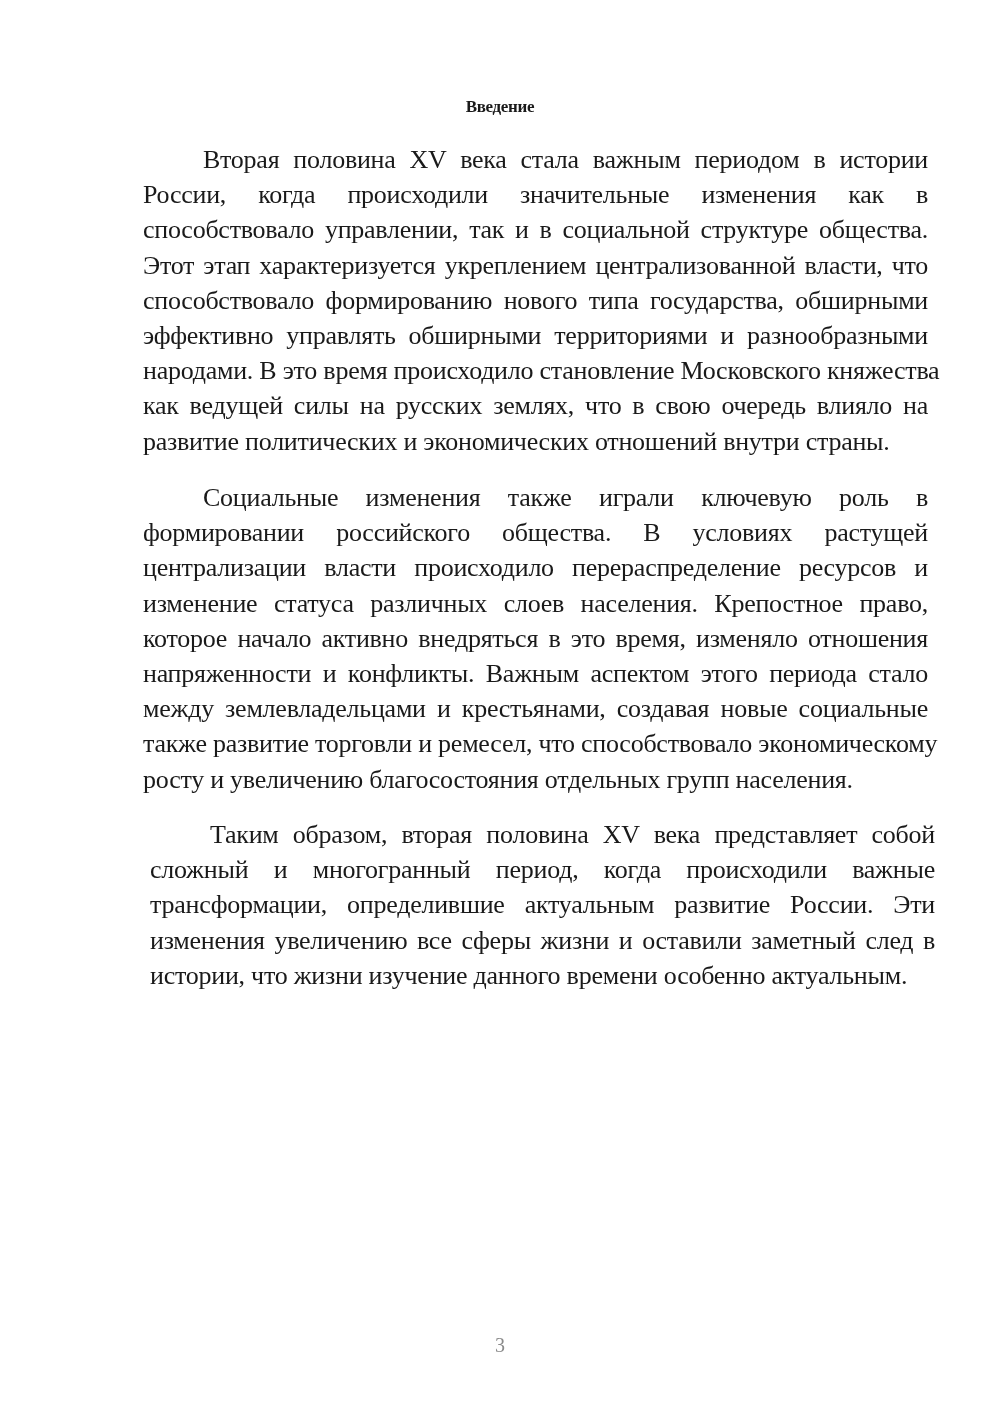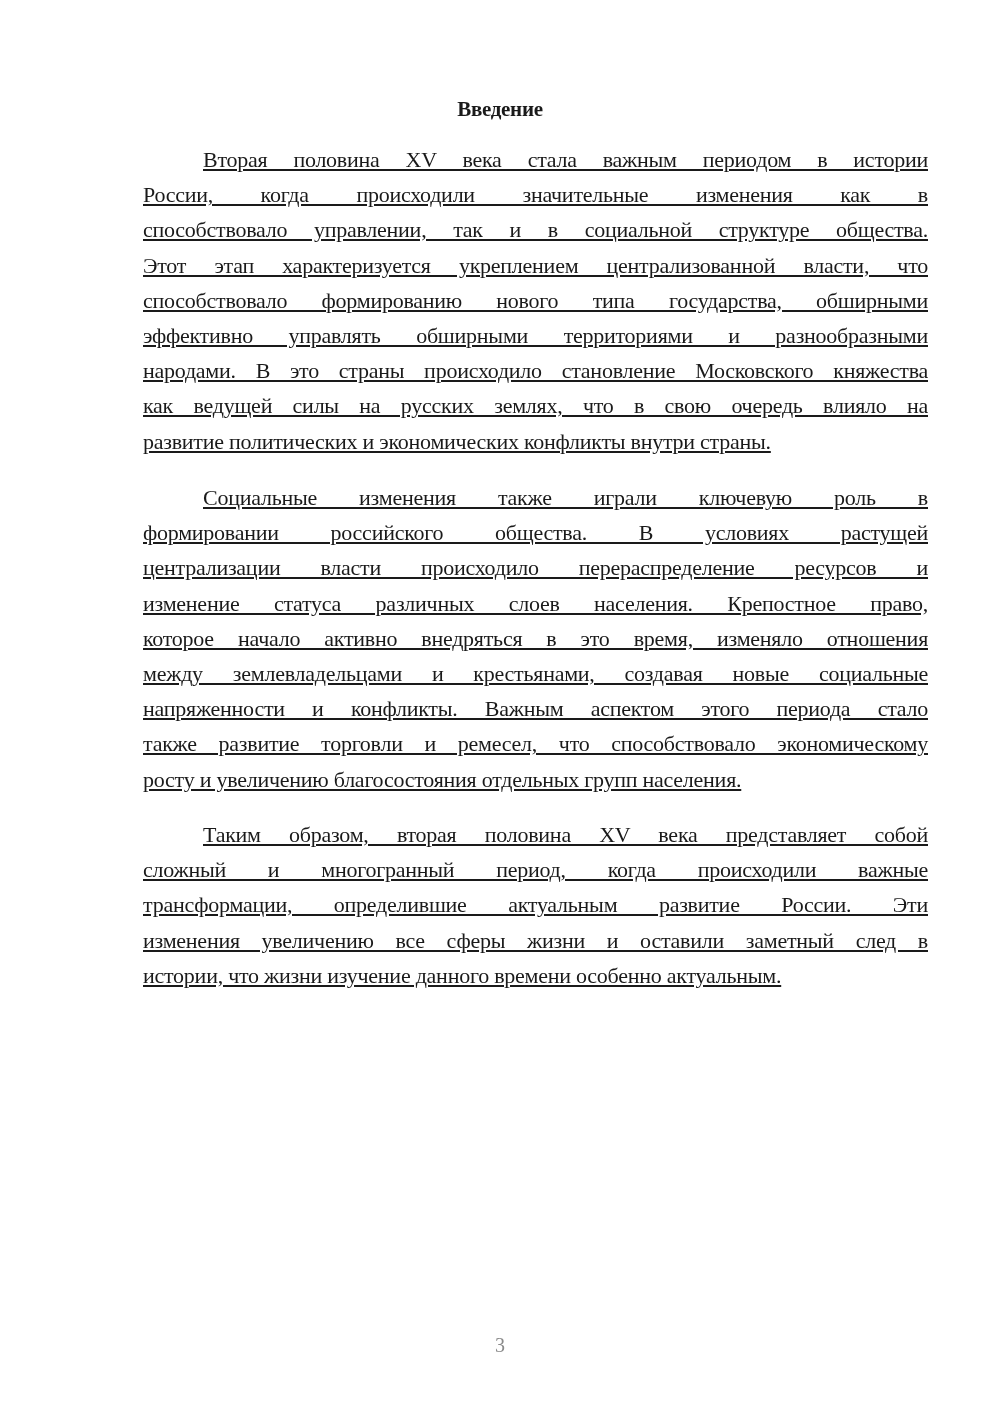--- a/index.html
+++ b/index.html
@@ -4,28 +4,28 @@
   <style>
     html, body { margin: 0; padding: 0; background: #ffffff; }
     body { width: 1000px; height: 1414px; position: relative; overflow: hidden; }
     .page {
       position: absolute; left: 0; top: 0; width: 1000px; height: 1414px;
       background: #ffffff; color: #1a1a1a;
       font-family: "Liberation Serif", "DejaVu Serif", serif;
     }
     .title {
       position: absolute; left: 0; right: 0; top: 97px;
-      text-align: center; font-weight: bold; font-size: 21px;
+      text-align: center; font-weight: bold; font-size: 17px;
       letter-spacing: -0.3px;
     }
     .para { position: absolute; left: 143px; width: 785px; }
     .line {
       display: block; height: 35.2px; line-height: 35.2px;
-      font-size: 22px; text-align: justify; text-align-last: justify;
-      white-space: nowrap; letter-spacing: -0.25px; text-decoration: underline;
+      font-size: 26px; text-align: justify; text-align-last: justify;
+      white-space: nowrap; letter-spacing: -0.25px;
     }
     .line.first { text-indent: 60px; }
     .line.last { text-align-last: left; }
     .pagenum {
       position: absolute; left: 0; right: 0; top: 1334px;
       text-align: center; font-size: 20px; color: #8a8a8a;
     }
   </style>
 </head>
 <body>
@@ -33,38 +33,38 @@
 <div class="page">
   <div class="title">Введение</div>
 
   <div class="para" style="top:142px;">
     <span class="line first">Вторая половина XV века стала важным периодом в истории</span>
     <span class="line">России, когда происходили значительные изменения как в</span>
     <span class="line">способствовало управлении, так и в социальной структуре общества.</span>
     <span class="line">Этот этап характеризуется укреплением централизованной власти, что</span>
     <span class="line">способствовало формированию нового типа государства, обширными</span>
     <span class="line">эффективно управлять обширными территориями и разнообразными</span>
-    <span class="line">народами. В это страны происходило становление Московского княжества</span>
+    <span class="line">народами. В это время происходило становление Московского княжества</span>
     <span class="line">как ведущей силы на русских землях, что в свою очередь влияло на</span>
-    <span class="line last">развитие политических и экономических конфликты внутри страны.</span>
+    <span class="line last">развитие политических и экономических отношений внутри страны.</span>
   </div>
 
   <div class="para" style="top:480px;">
     <span class="line first">Социальные изменения также играли ключевую роль в</span>
     <span class="line">формировании российского общества. В условиях растущей</span>
     <span class="line">централизации власти происходило перераспределение ресурсов и</span>
     <span class="line">изменение статуса различных слоев населения. Крепостное право,</span>
     <span class="line">которое начало активно внедряться в это время, изменяло отношения</span>
+    <span class="line">напряженности и конфликты. Важным аспектом этого периода стало</span>
     <span class="line">между землевладельцами и крестьянами, создавая новые социальные</span>
-    <span class="line">напряженности и конфликты. Важным аспектом этого периода стало</span>
     <span class="line">также развитие торговли и ремесел, что способствовало экономическому</span>
     <span class="line last">росту и увеличению благосостояния отдельных групп населения.</span>
   </div>
 
-  <div class="para" style="top:817px;">
+  <div class="para" style="top:817px;margin-left:7px;">
     <span class="line first">Таким образом, вторая половина XV века представляет собой</span>
     <span class="line">сложный и многогранный период, когда происходили важные</span>
     <span class="line">трансформации, определившие актуальным развитие России. Эти</span>
     <span class="line">изменения увеличению все сферы жизни и оставили заметный след в</span>
     <span class="line last">истории, что жизни изучение данного времени особенно актуальным.</span>
   </div>
 
   <div class="pagenum">3</div>
 </div>
 

